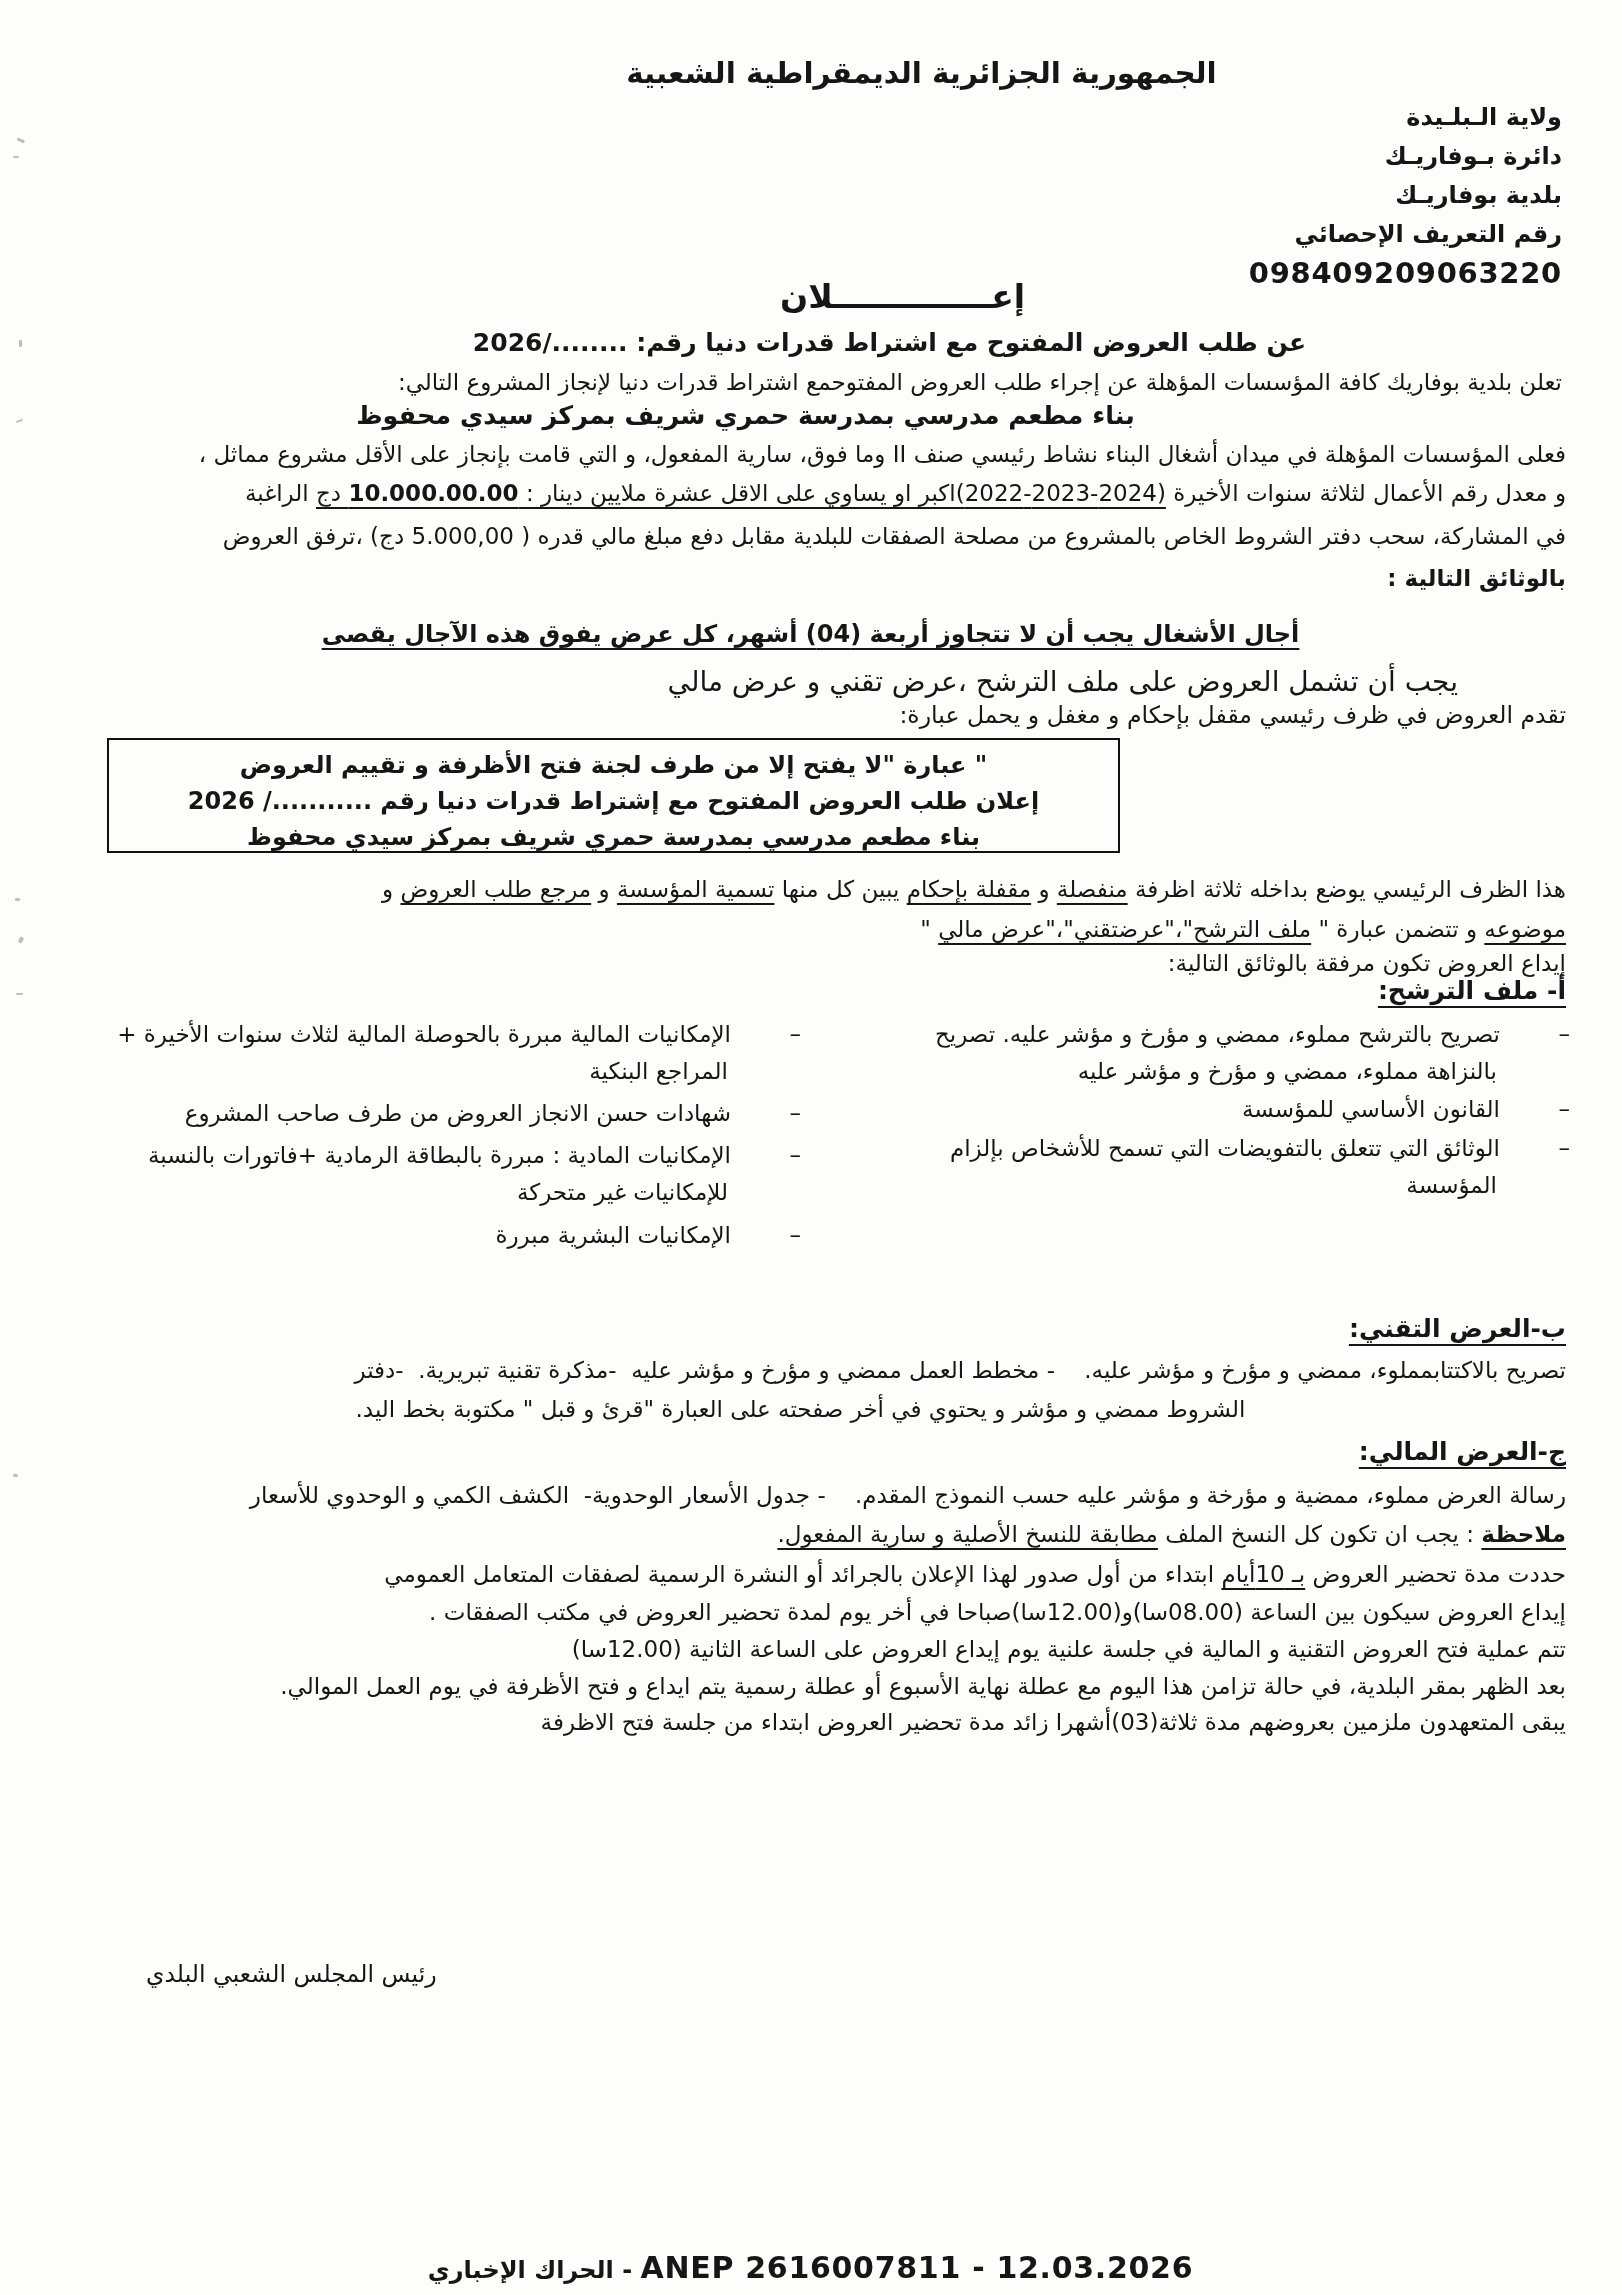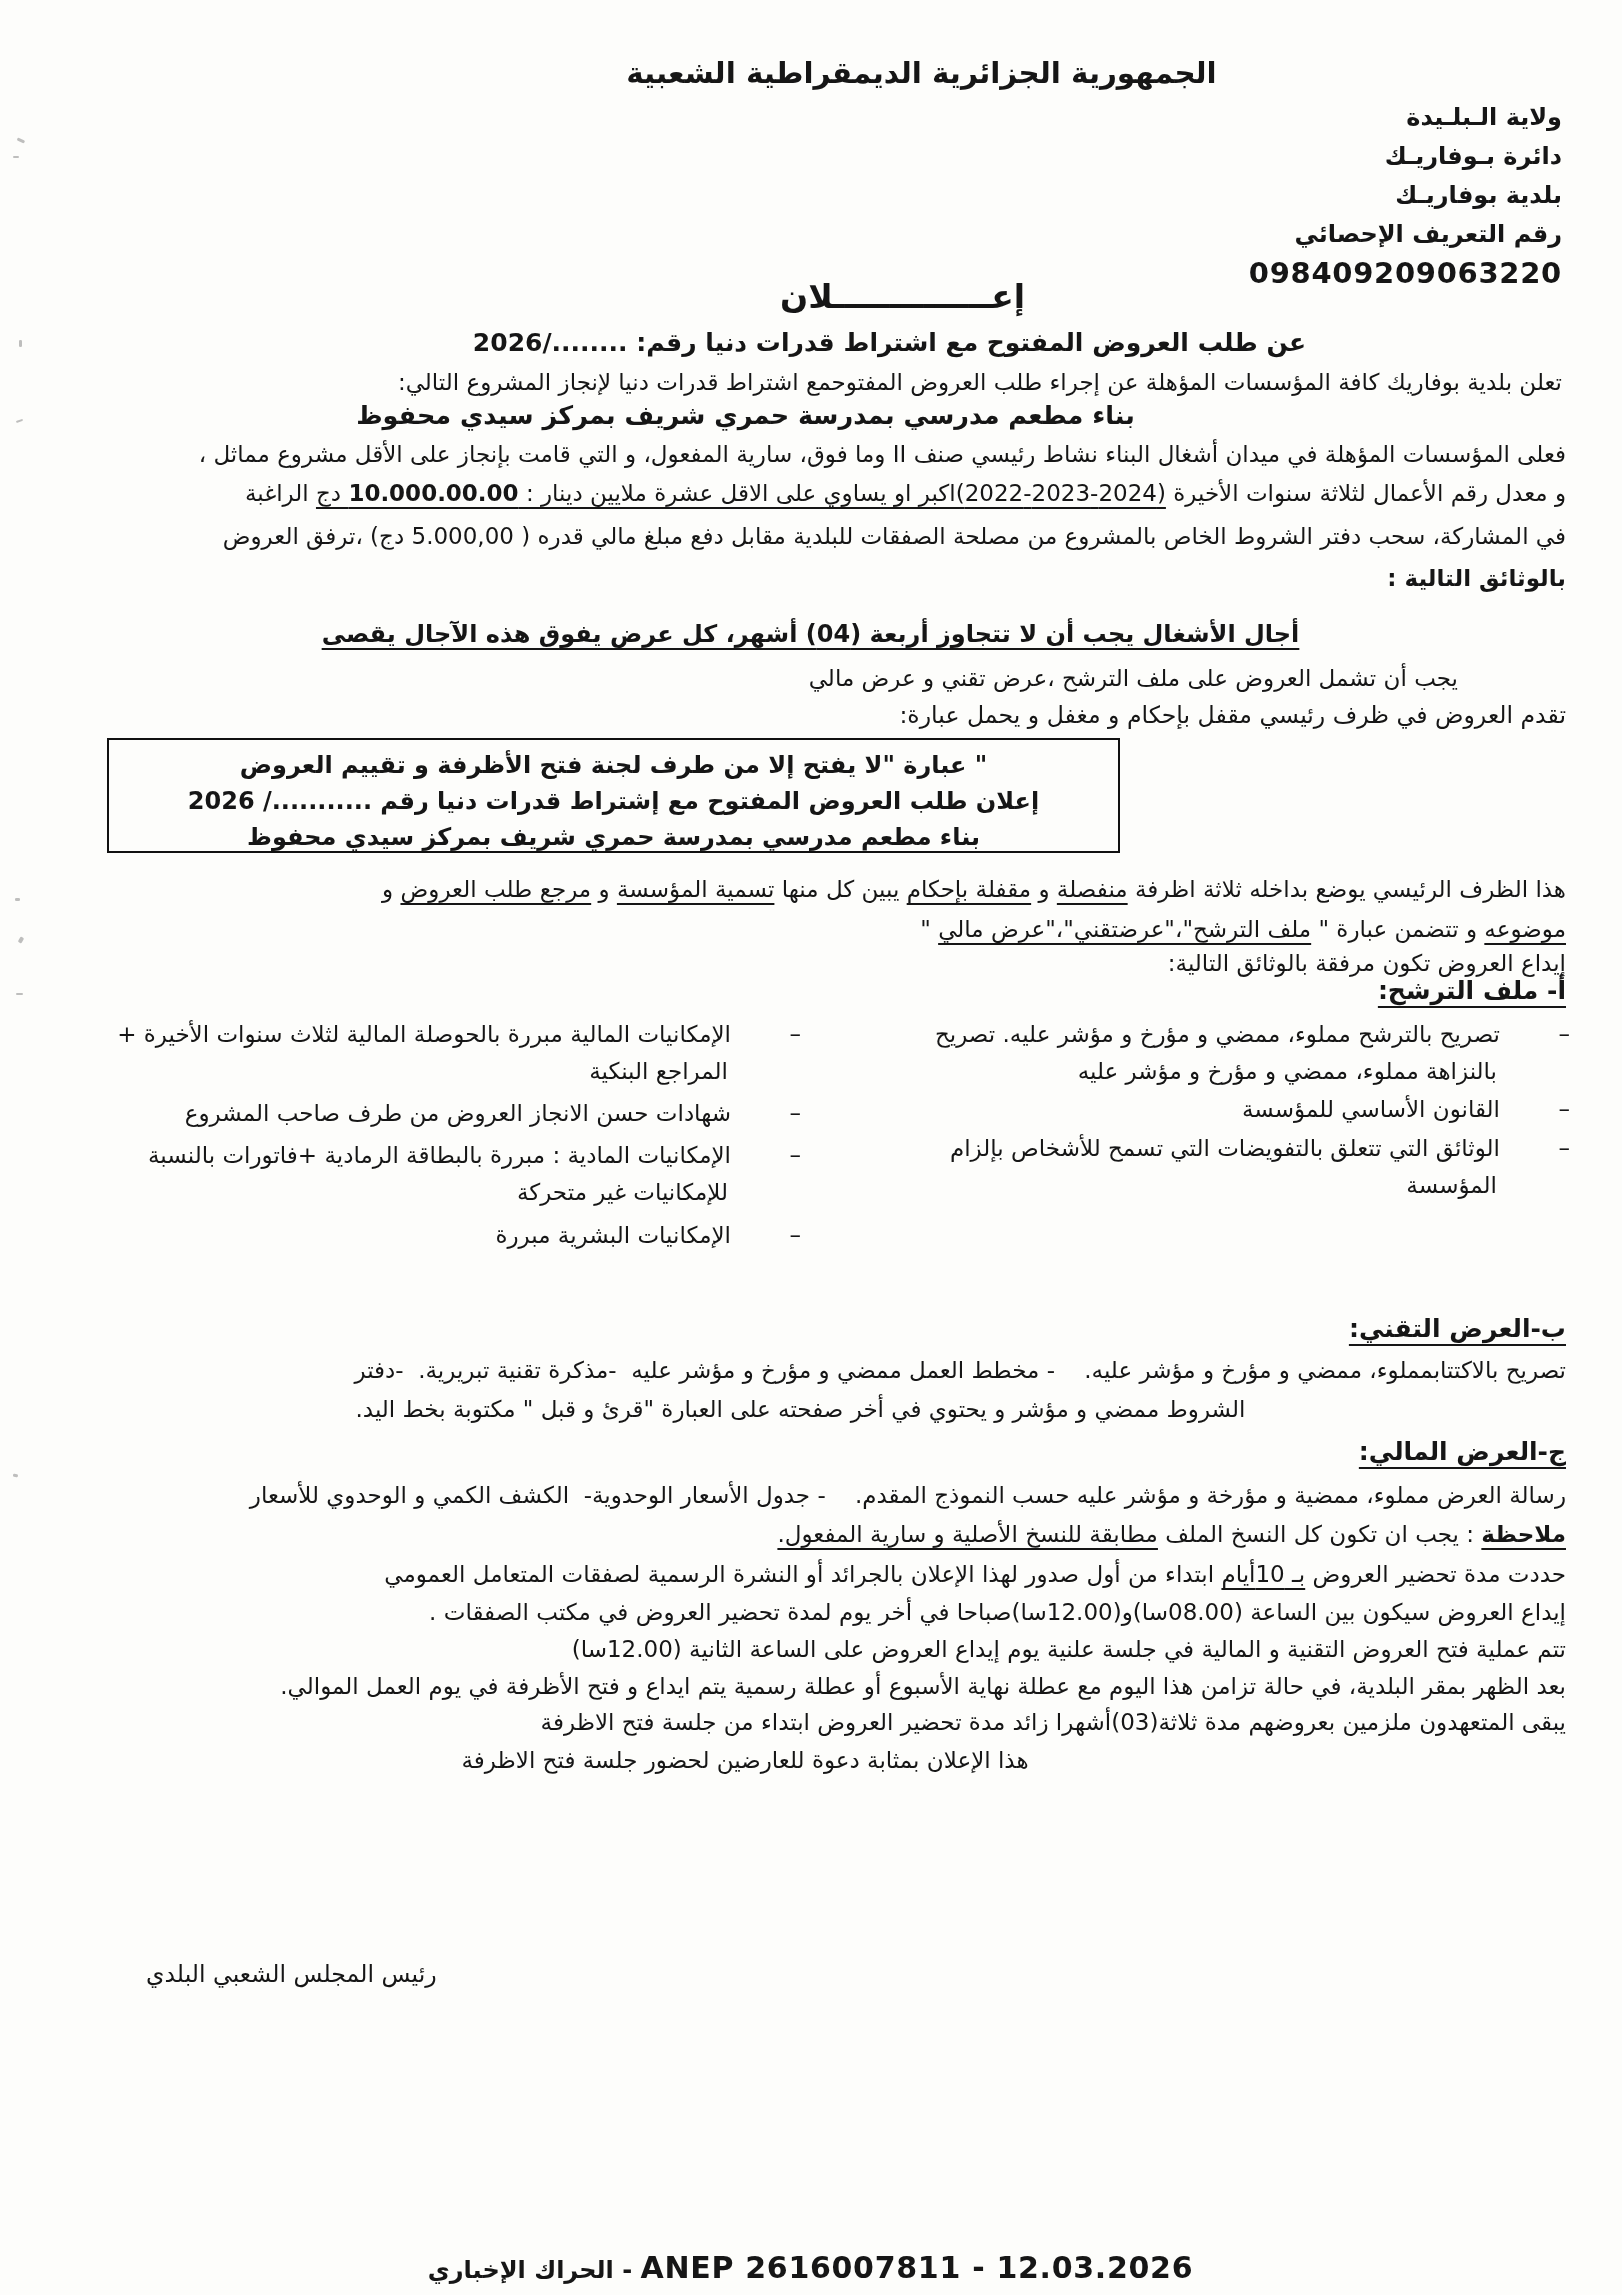--- a/index.html
+++ b/index.html
@@ -30,21 +30,21 @@
   .intro-line{top:365px;right:60px;left:79px;}
   .project-line{top:400px;left:0;width:100%;font-size:25.5px;transform:translateX(-65px);}
 
   .para{right:56px;left:77px;text-align:right;}
   .e1{top:437px;}
   .e2{top:476px;}
   .e3{top:519px;}
   .e4{top:561px;font-weight:bold;}
 
   .deadline{top:620px;left:0;width:100%;font-size:24px;}
-  .offers-include{top:665px;right:164px;font-size:23px;}
+  .offers-include{top:665px;right:164px;font-size:28px;}
   .envelope-line{top:701px;right:56px;font-size:23.6px;}
 
   .quote-box{
     top:738px;left:108px;width:1013px;height:115px;
     border:2px solid #111;
     text-align:center;font-weight:bold;font-size:24px;line-height:36px;
     padding-top:6.5px;box-sizing:border-box;
   }
 
   .envd1{top:872px;}
@@ -151,21 +151,20 @@
 
   <div class="abs sec-head head-c">ج-العرض المالي:</div>
   <div class="abs para body-text pre c1">رسالة العرض مملوء، ممضية و مؤرخة و مؤشر عليه حسب النموذج المقدم.    - جدول الأسعار الوحدوية-  الكشف الكمي و الوحدوي للأسعار</div>
   <div class="abs para body-text note"><span class="b u">ملاحظة</span><span> : يجب ان تكون كل النسخ الملف </span><span class="u">مطابقة للنسخ الأصلية و سارية المفعول.</span></div>
 
   <div class="abs para body-text cl1"><span>حددت مدة تحضير العروض </span><span class="u">بـ 10أيام</span><span> ابتداء من أول صدور لهذا الإعلان بالجرائد أو النشرة الرسمية لصفقات المتعامل العمومي</span></div>
   <div class="abs para body-text cl2">إيداع العروض سيكون بين الساعة (08.00سا)و(12.00سا)صباحا في أخر يوم لمدة تحضير العروض في مكتب الصفقات .</div>
   <div class="abs para body-text cl3">تتم عملية فتح العروض التقنية و المالية في جلسة علنية يوم إيداع العروض على الساعة الثانية (12.00سا)</div>
   <div class="abs para body-text cl4">بعد الظهر بمقر البلدية، في حالة تزامن هذا اليوم مع عطلة نهاية الأسبوع أو عطلة رسمية يتم ايداع و فتح الأظرفة في يوم العمل الموالي.</div>
   <div class="abs para body-text cl5">يبقى المتعهدون ملزمين بعروضهم مدة ثلاثة(03)أشهرا زائد مدة تحضير العروض ابتداء من جلسة فتح الاظرفة</div>
-  <div class="abs body-text cl6">هذا الإعلان بمثابة دعوة للعارضين لحضور جلسة فتح الاظرفة</div>
 
   <div class="abs signature">رئيس المجلس الشعبي البلدي</div>
 
   <div class="abs footer">
     <span class="anep">ANEP 2616007811 - 12.03.2026</span><span class="pub"> - </span><span class="pub">الحراك الإخباري</span>
   </div>
 
 </div>
 
 

